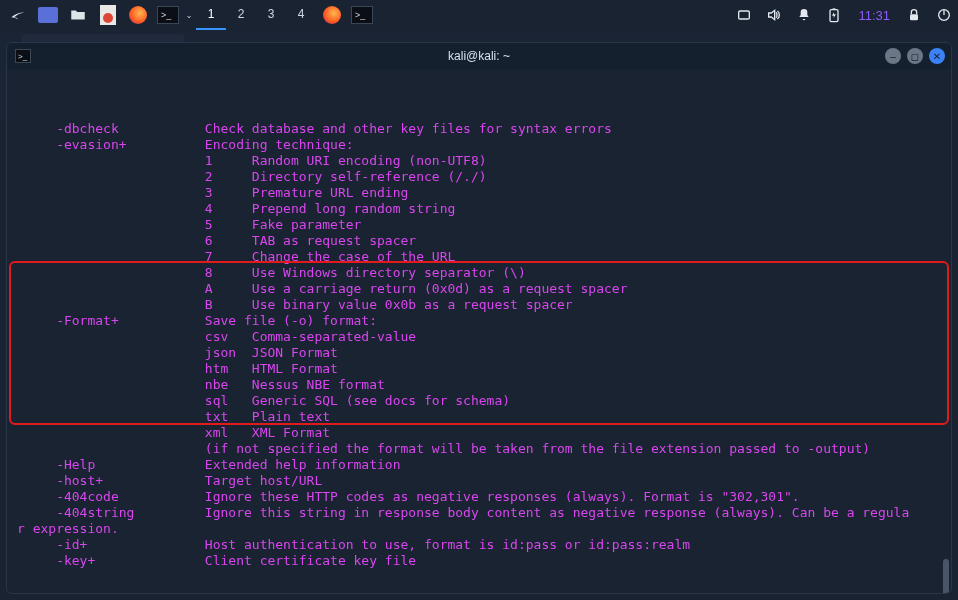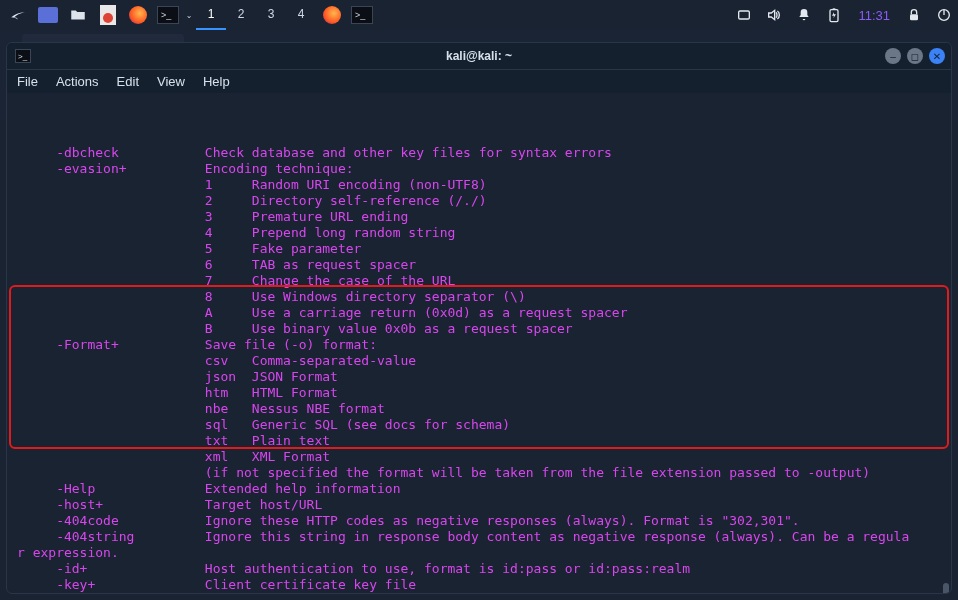--- a/index.html
+++ b/index.html
@@ -33,21 +33,21 @@
   .nav-btn{width:26px;height:22px;display:flex;align-items:center;justify-content:center;color:#7a8699;}
   .bookmark-bar{position:absolute;top:90px;left:14px;right:14px;height:22px;display:flex;align-items:center;gap:14px;font-size:11px;color:#6b7a92;}
   .bm-item{display:flex;align-items:center;gap:4px;}
   .bm-dot{width:8px;height:8px;background:#3a6fd8;display:inline-block;}
   
   
   .term-window { position:absolute; top:42px; left:6px; right:6px; bottom:6px; background:#1a2332; border:1px solid #2b3548; border-radius:6px; z-index:5; display:flex; flex-direction:column; overflow:hidden;}
   .term-titlebar{height:26px;background:#14202e;display:flex;align-items:center;position:relative;color:#d7e1ec;font-size:12px;}
   .term-titlebar .left{display:flex;align-items:center;gap:4px;padding-left:8px;}
   .term-titlebar .tt-ic{width:16px;height:14px;background:#0b0f15;border:1px solid #3a4556;display:flex;align-items:center;padding-left:2px;font-size:8px;}
-  .term-titlebar .title{position:absolute;left:50%;transform:translateX(-50%);font-weight:700;}
+  .term-titlebar .title{position:absolute;left:50%;transform:translateX(-50%);font-weight:400;}
   .term-titlebar .wctrl{position:absolute;right:6px;display:flex;gap:6px;}
   .wbtn{width:16px;height:16px;border-radius:50%;display:flex;align-items:center;justify-content:center;font-size:10px;color:#14202e;cursor:pointer;}
   .wmin{background:#6b7687;}
   .wmax{background:#6b7687;}
   .wclose{background:#3b82f6;}
   .term-menu{height:24px;background:#14202e;border-top:1px solid #2b3548;display:flex;align-items:center;padding-left:10px;gap:18px;font-size:13px;color:#d7e1ec;}
   .term-menu span{cursor:pointer;}
   
   .term-body{flex:1;padding:4px 10px;font-family:"DejaVu Sans Mono","Menlo","Consolas",monospace;font-size:13px;line-height:16px;color:#d946ef;white-space:pre;overflow:hidden;position:relative;}
   .highlight-box{position:absolute;border:2px solid #e11b1b;border-radius:6px;left:2px;right:2px;pointer-events:none;}
@@ -159,23 +159,16 @@
     <div class="left">
       <span class="tt-ic">&gt;_</span>
     </div>
     <span class="title">kali@kali: ~</span>
     <div class="wctrl">
       <div class="wbtn wmin">–</div>
       <div class="wbtn wmax">◻</div>
       <div class="wbtn wclose">✕</div>
     </div>
   </div>
-  <div class="term-menu" id="term-menu">
-      <span>File</span>
-      <span>Actions</span>
-      <span>Edit</span>
-      <span>View</span>
-      <span>Help</span>
-    </div>
   <div class="term-body" id="term-body">
     <div class="scroll-ind"></div>
   <div>     -dbcheck           Check database and other key files for syntax errors</div><div>     -evasion+          Encoding technique:</div><div>                        1     Random URI encoding (non-UTF8)</div><div>                        2     Directory self-reference (/./)</div><div>                        3     Premature URL ending</div><div>                        4     Prepend long random string</div><div>                        5     Fake parameter</div><div>                        6     TAB as request spacer</div><div>                        7     Change the case of the URL</div><div>                        8     Use Windows directory separator (\)</div><div>                        A     Use a carriage return (0x0d) as a request spacer</div><div>                        B     Use binary value 0x0b as a request spacer</div><div>     -Format+           Save file (-o) format:</div><div>                        csv   Comma-separated-value</div><div>                        json  JSON Format</div><div>                        htm   HTML Format</div><div>                        nbe   Nessus NBE format</div><div>                        sql   Generic SQL (see docs for schema)</div><div>                        txt   Plain text</div><div>                        xml   XML Format</div><div>                        (if not specified the format will be taken from the file extension passed to -output)</div><div>     -Help              Extended help information</div><div>     -host+             Target host/URL</div><div>     -404code           Ignore these HTTP codes as negative responses (always). Format is "302,301".</div><div>     -404string         Ignore this string in response body content as negative response (always). Can be a regula</div><div>r expression.</div><div>     -id+               Host authentication to use, format is id:pass or id:pass:realm</div><div>     -key+              Client certificate key file</div><div class="highlight-box" style="top: 192px; height: 164px;"></div></div>
 </div>
 
 </body></html>

